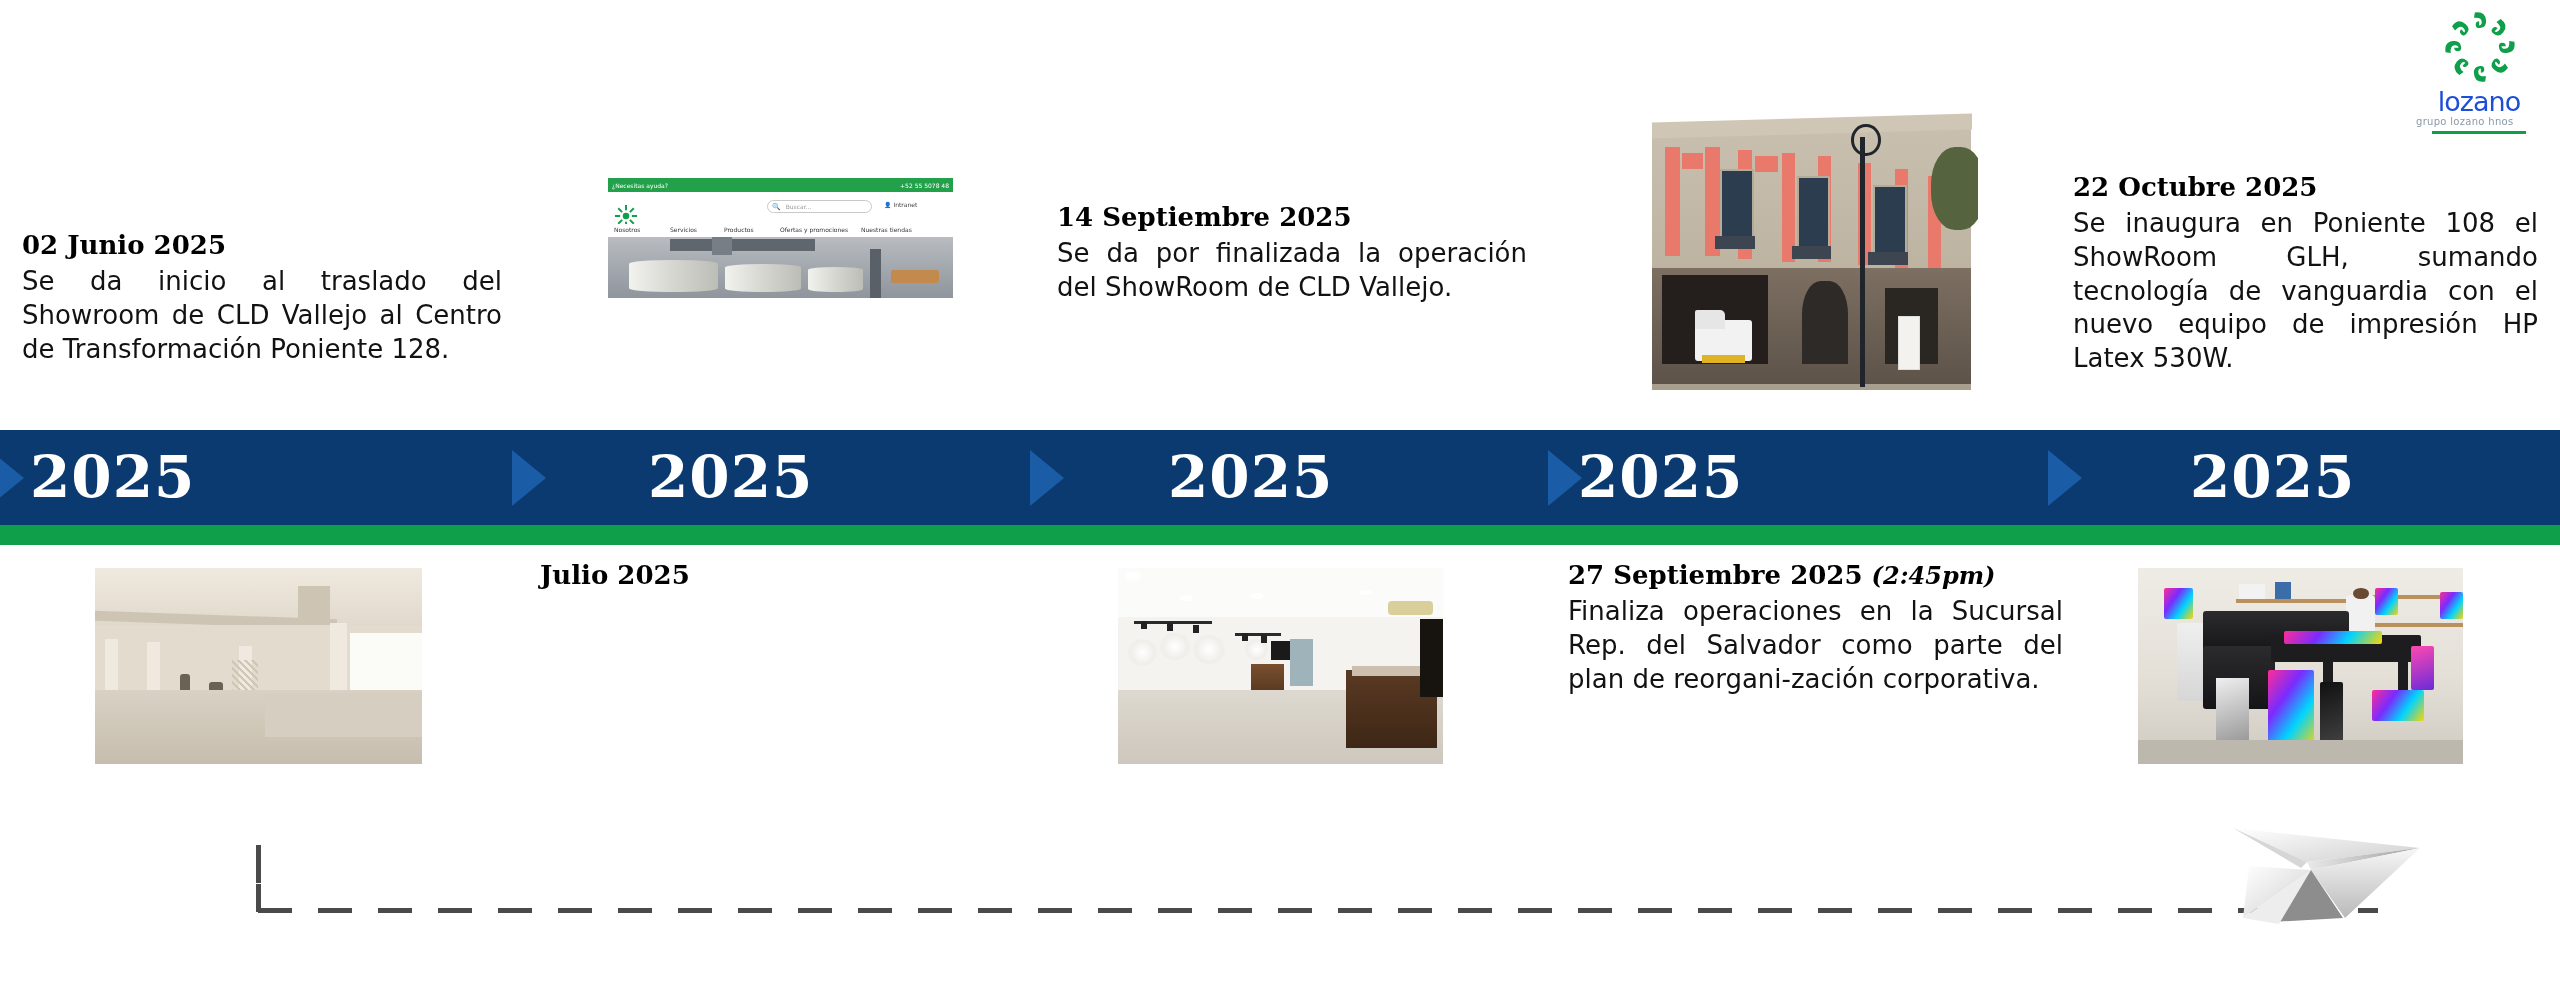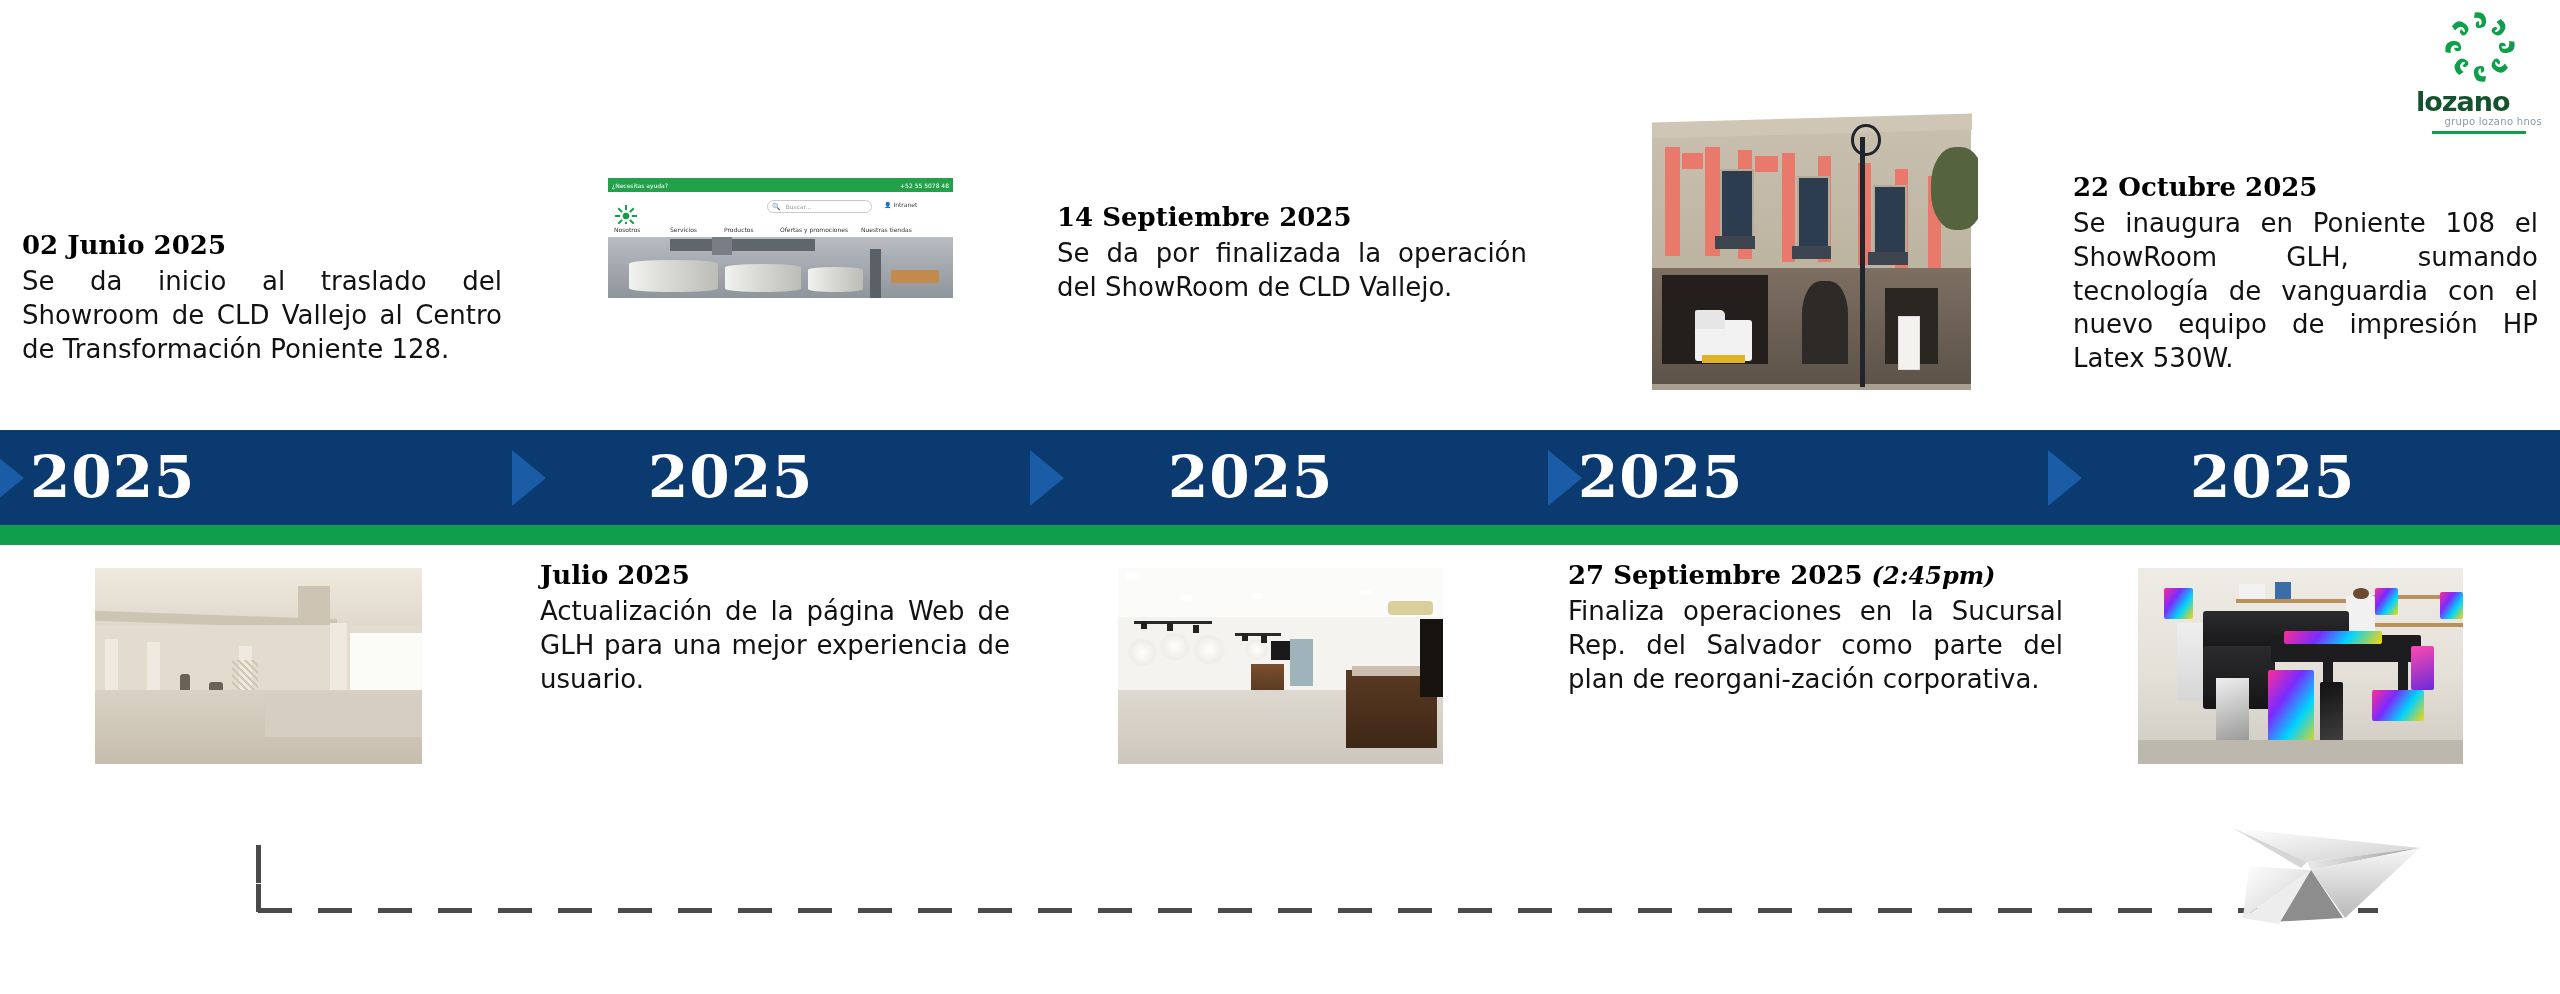--- a/index.html
+++ b/index.html
@@ -133,26 +133,26 @@
   .pr-table{position:absolute;background:#1d1d1f;border-radius:2px;}
   .pr-art{position:absolute;border-radius:2px;
      background:linear-gradient(125deg,#ff2d95,#7a2bff 35%,#00d4ff 65%,#ffd400);}
   .pr-person{position:absolute;background:#f1f1f1;border-radius:4px 4px 0 0;}
   .pr-head{position:absolute;background:#6b4a33;border-radius:50%;}
 
   
   .logo{position:absolute;right:18px;top:4px;width:126px;height:140px;}
   .logo .mark{position:absolute;left:18px;top:0;width:92px;height:86px;}
   .logo .word{
-    position:absolute;left:0;top:84px;width:126px;text-align:left;
-    color:#14532d;font-weight:700;font-size:27px;letter-spacing:-1px;
+    position:absolute;left:0;top:84px;width:126px;text-align:center;
+    color:#1d4ed8;font-weight:400;font-size:27px;letter-spacing:-1px;
     font-family:"DejaVu Sans","Liberation Sans",sans-serif;line-height:1;
   }
   .logo .tag{
-    position:absolute;left:0;top:112px;width:126px;text-align:right;
+    position:absolute;left:0;top:112px;width:126px;text-align:left;
     color:#8a99a8;font-size:10px;letter-spacing:.3px;
     font-family:"DejaVu Sans","Liberation Sans",sans-serif;
   }
   .logo .ul{position:absolute;left:16px;top:127px;width:94px;height:3px;background:#0f9e4a;}
 
   
   .dash-h{
     position:absolute;left:258px;top:908px;width:2120px;height:5px;
     background:repeating-linear-gradient(90deg,#4a4a4a 0 34px,transparent 34px 60px);
   }
@@ -213,21 +213,20 @@
     <div class="body">Se da por finalizada la operación del ShowRoom de CLD Vallejo.</div>
   </div>
 
   <div class="tblock" style="left:2073px;top:172px;width:465px;">
     <div class="date">22 Octubre 2025</div>
     <div class="body">Se inaugura en Poniente 108 el ShowRoom GLH, sumando tecnología de vanguardia con el nuevo equipo de impresión HP Latex 530W.</div>
   </div>
 
   <div class="tblock" style="left:540px;top:560px;width:470px;">
     <div class="date">Julio 2025</div>
-    <div class="body">Actualización de la página Web de GLH para una mejor experiencia de usuario.</div>
   </div>
 
   <div class="tblock" style="left:1568px;top:560px;width:495px;">
     <div class="date">
       <span>27 Septiembre 2025</span>
       <span class="time">(2:45pm)</span>
     </div>
     <div class="body">Finaliza operaciones en la Sucursal Rep. del Salvador como parte del plan de reorgani-zación corporativa.</div>
   </div>
 

